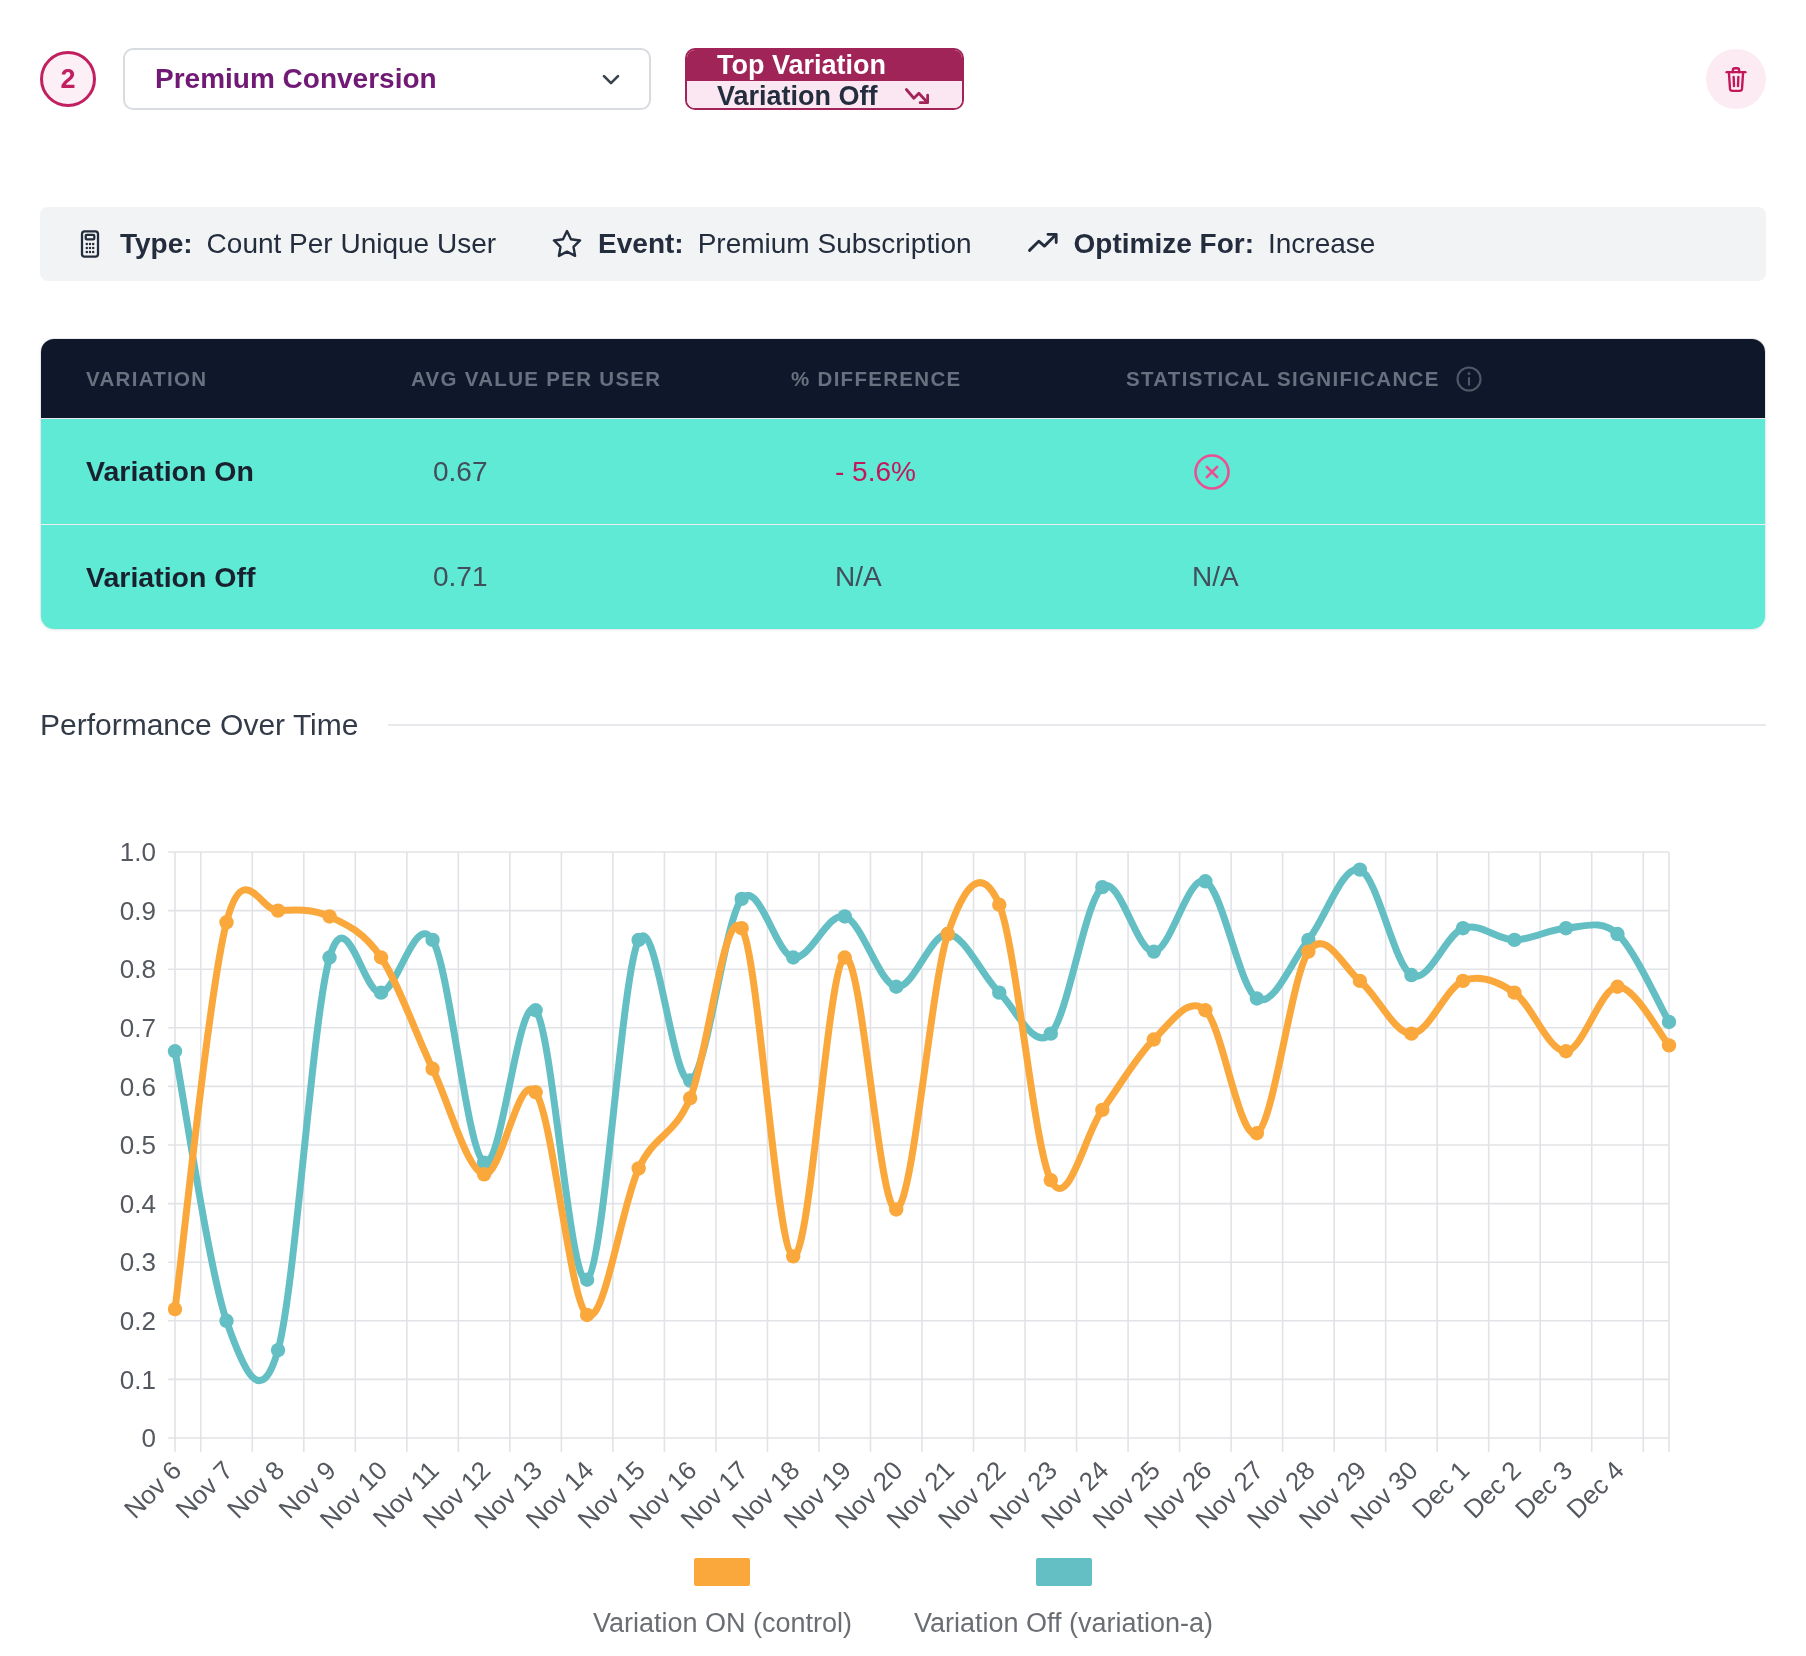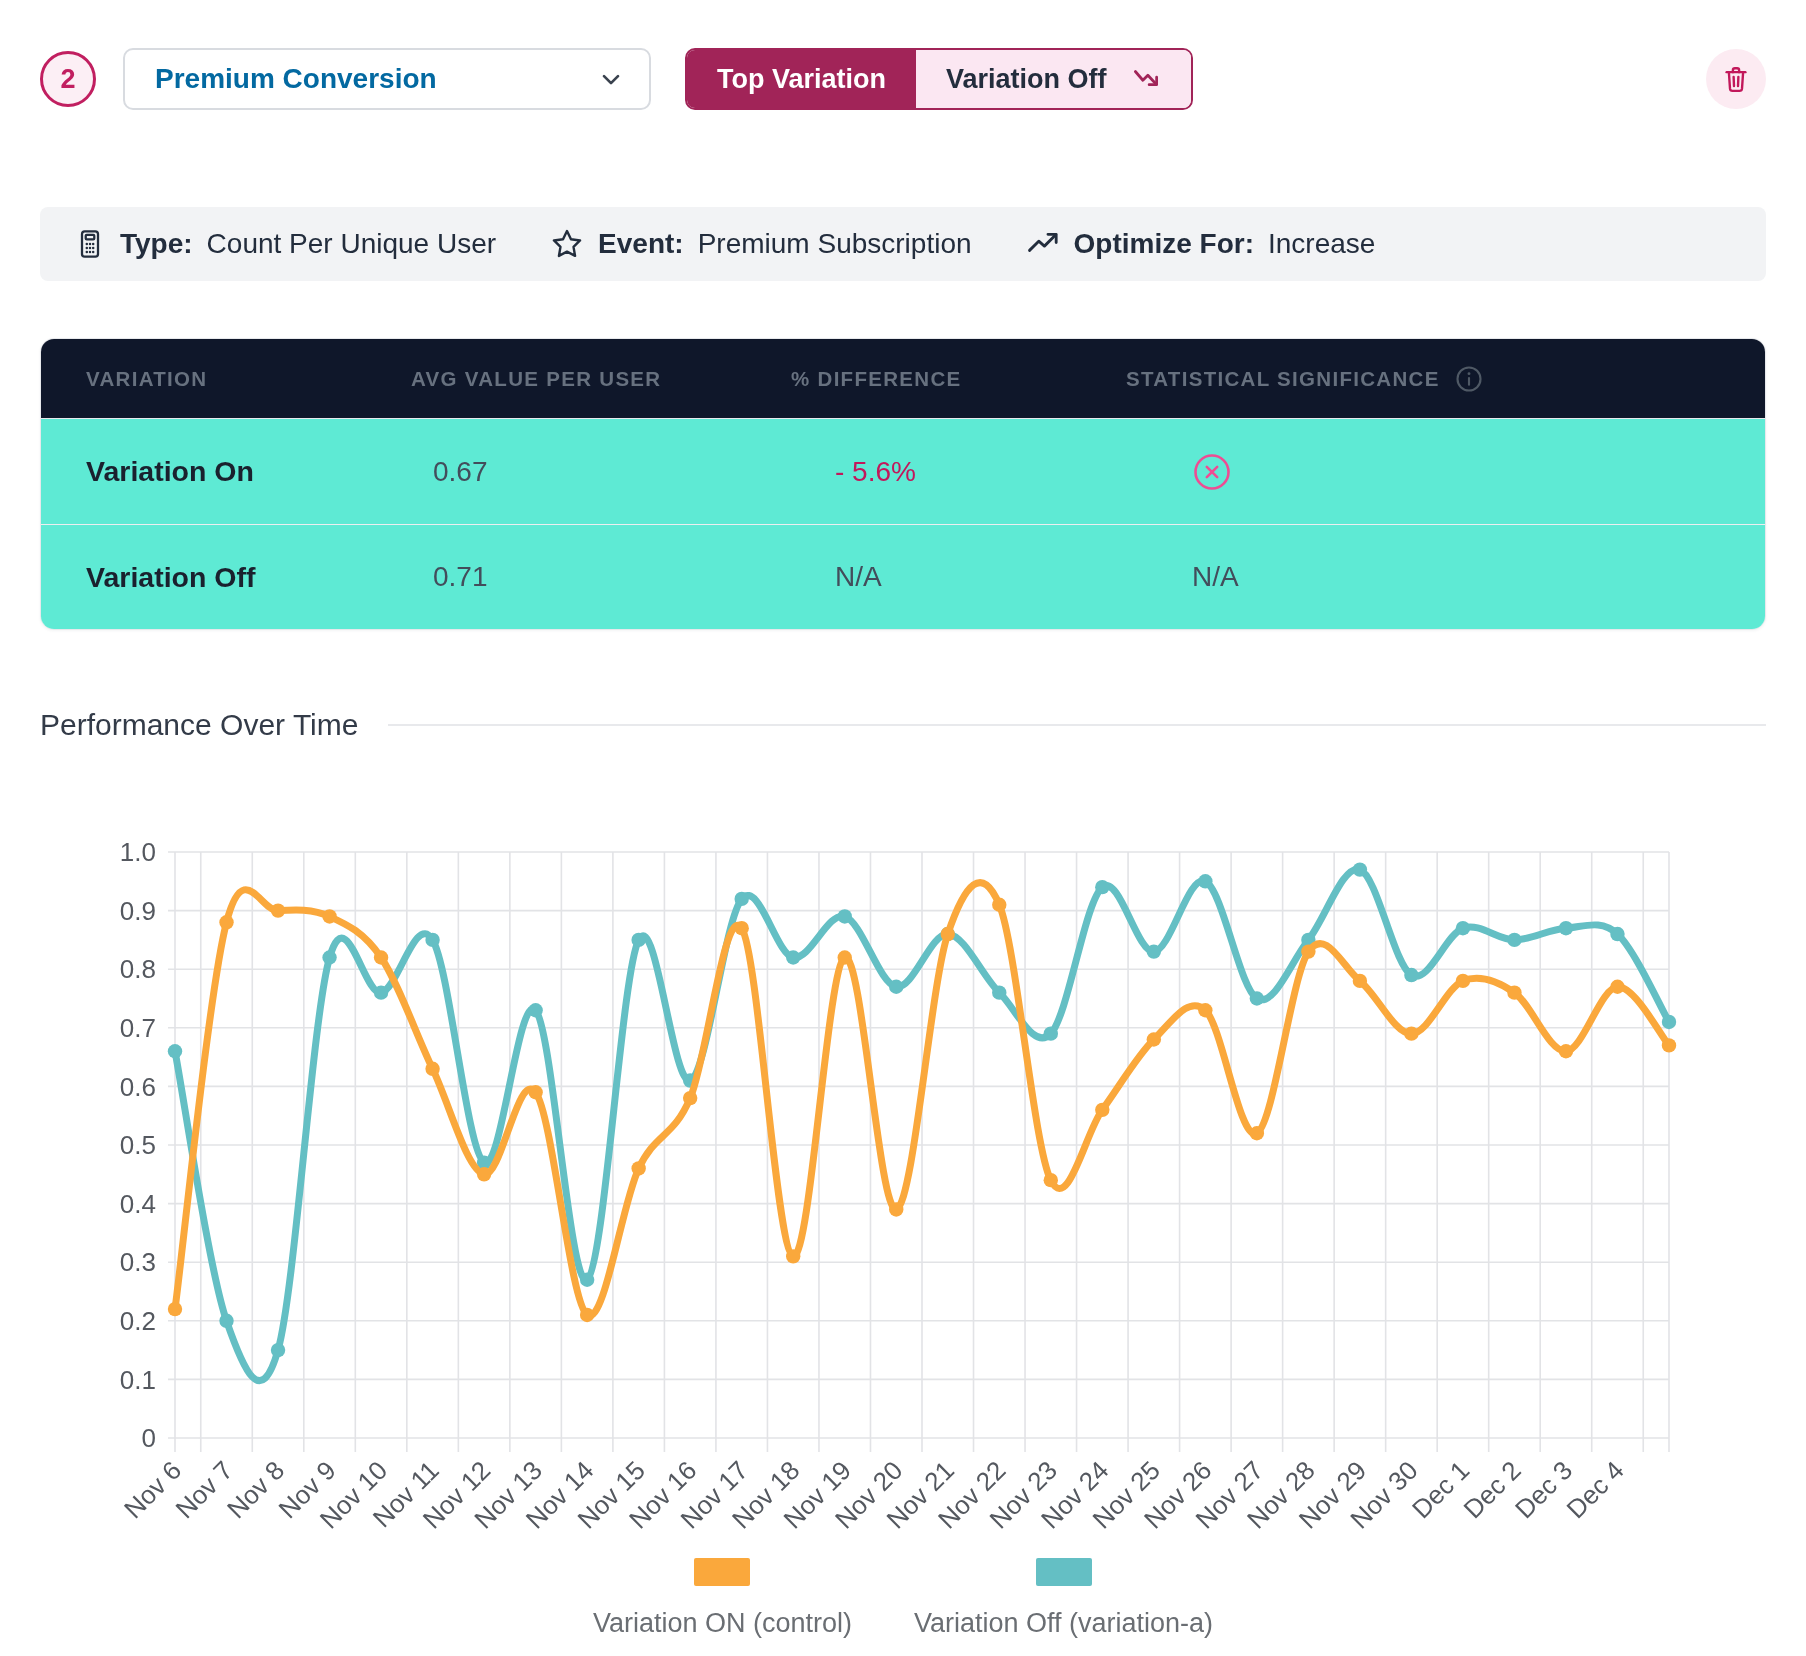--- a/index.html
+++ b/index.html
@@ -8,23 +8,23 @@
   .page { padding:48px 40px 0 40px; }
 
   
   .top-row { display:flex; align-items:center; height:62px; }
   .num-circle { width:56px; height:56px; border-radius:50%; border:3px solid #C11F60;
     background:#FCEFF5; color:#C11F60; font-size:27px; font-weight:700;
     display:flex; align-items:center; justify-content:center; flex:0 0 auto; }
   .dropdown { margin-left:27px; width:528px; height:62px; border:2px solid #D8DBE0;
     border-radius:10px; background:#fff; display:flex; align-items:center;
     justify-content:space-between; padding:0 24px 0 30px; cursor:pointer; }
-  .dropdown span { font-size:28px; font-weight:600; color:#0369a1; }
+  .dropdown span { font-size:28px; font-weight:600; color:#701a75; }
   .toggle { margin-left:34px; height:62px; display:flex; border:2px solid #A12458;
-    border-radius:10px; overflow:hidden; }
+    border-radius:10px; overflow:hidden;flex-direction:column; }
   .seg { display:flex; align-items:center; padding:0 30px; font-size:27px; font-weight:600;
     cursor:pointer; }
   .seg-active { background:#A12458; color:#ffffff; }
   .seg-off { background:#FBE7F2; color:#232D3D; gap:24px; }
   .spacer { flex:1; }
   .trash-btn { width:60px; height:60px; border-radius:50%; border:none; background:#FCEBF2;
     display:flex; align-items:center; justify-content:center; cursor:pointer; }
 
   
   .event-bar { margin-top:97px; height:74px; background:#F2F3F5; border-radius:8px;

